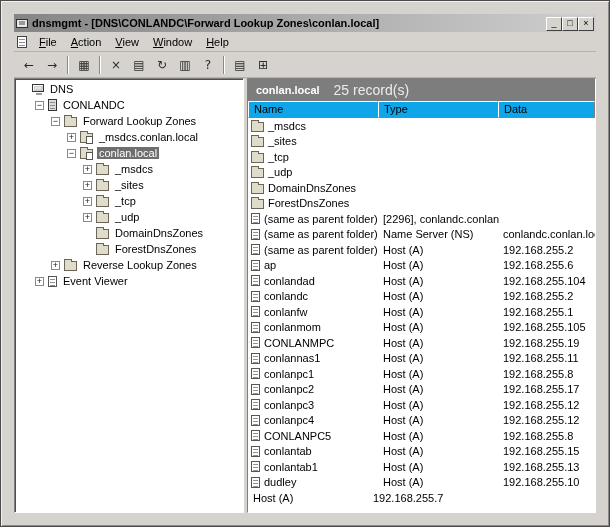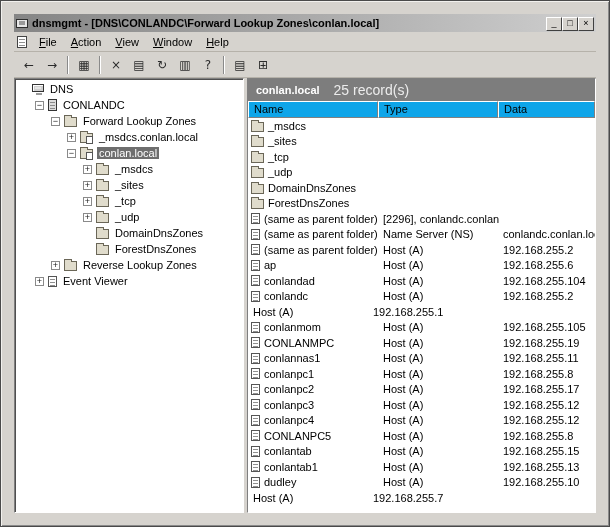--- a/index.html
+++ b/index.html
@@ -298,20 +298,24 @@
           </div>
           <div class="lrow">
             <div class="cell col-0 name-cell">
               <span class="icon icon-record"></span>
               <span>conlandc</span>
             </div>
             <div class="cell col-1">Host (A)</div>
             <div class="cell col-2">192.168.255.2</div>
           </div>
           <div class="lrow">
+            <div class="cell col-0 name-cell">
+              <span class="icon icon-record"></span>
+              <span>conlanfw</span>
+            </div>
             <div class="cell col-1">Host (A)</div>
             <div class="cell col-2">192.168.255.1</div>
           </div>
           <div class="lrow">
             <div class="cell col-0 name-cell">
               <span class="icon icon-record"></span>
               <span>conlanmom</span>
             </div>
             <div class="cell col-1">Host (A)</div>
             <div class="cell col-2">192.168.255.105</div>

